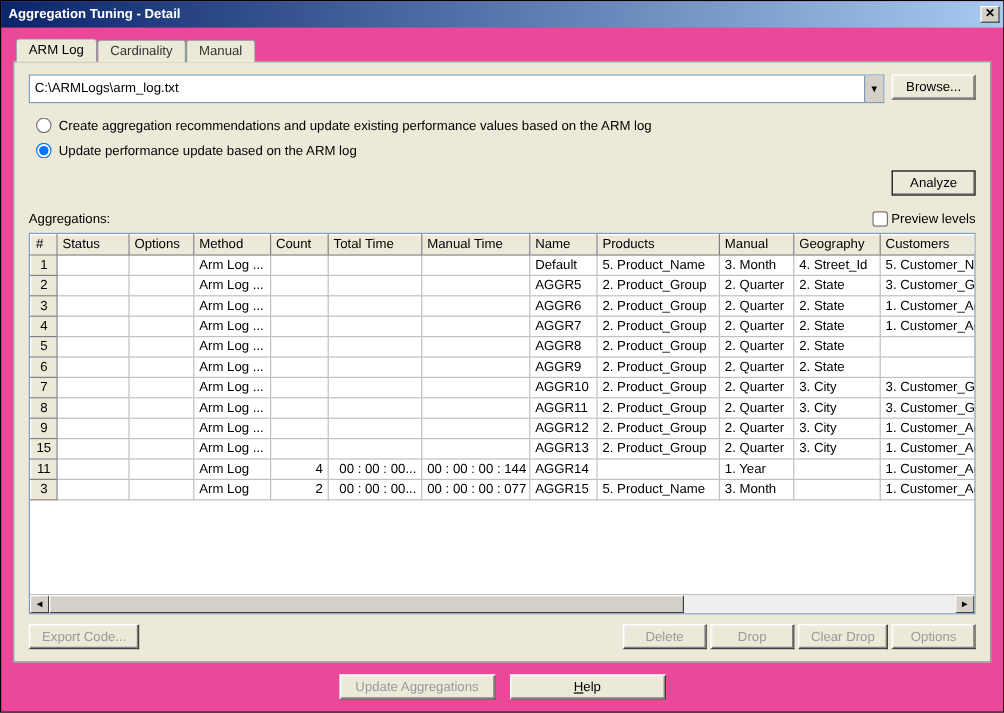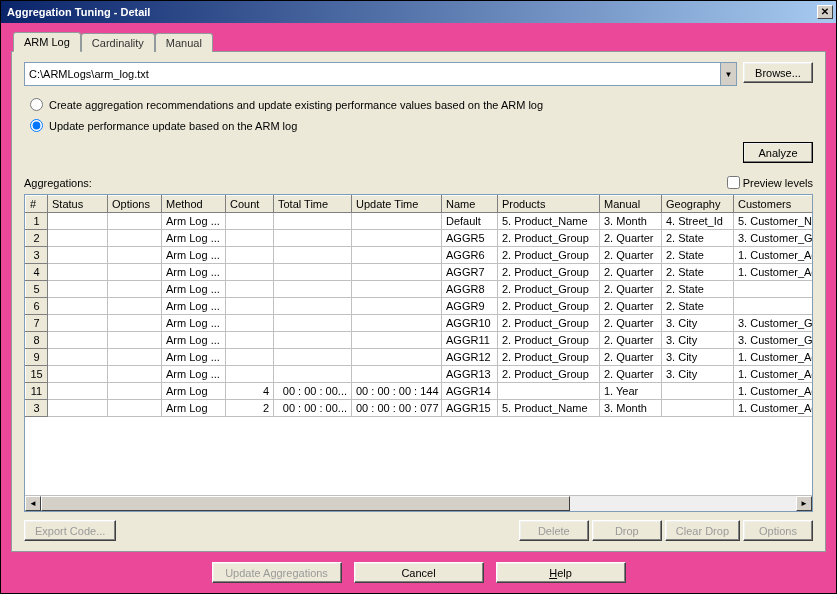--- a/index.html
+++ b/index.html
@@ -289,21 +289,21 @@
                 <col class="c-cust">
             </colgroup>
             <thead>
               <tr>
                 <th>#</th>
                 <th>Status</th>
                 <th>Options</th>
                 <th>Method</th>
                 <th>Count</th>
                 <th>Total Time</th>
-                <th>Update Time</th>
+                <th>Manual Time</th>
                 <th>Name</th>
                 <th>Products</th>
                 <th>Manual</th>
                 <th>Geography</th>
                 <th>Customers</th>
 
               </tr>
             </thead>
             <tbody id="grid-body">
                 <tr>
@@ -492,18 +492,17 @@
         <button class="btn" disabled="">Delete</button>
         <button class="btn" disabled="">Drop</button>
         <button class="btn" disabled="">Clear Drop</button>
         <button class="btn" disabled="">Options</button>
       </div>
 
     </div>
 
     <div class="footer-row">
       <button class="btn" disabled="">Update Aggregations</button>
-      <button class="btn">Cancel</button>
       <button class="btn"><span class="underline-h">H</span><span id="help-rest">elp</span></button>
     </div>
 
   </div>
 </div>
 
 </body></html>

